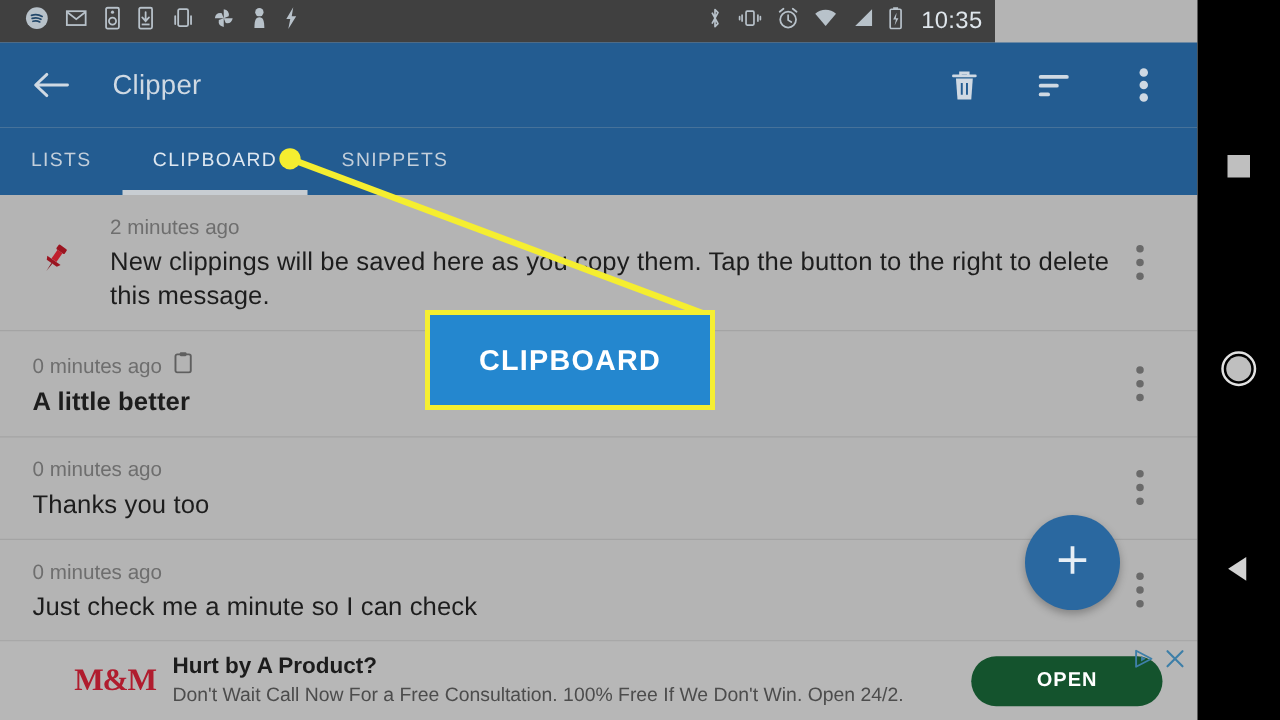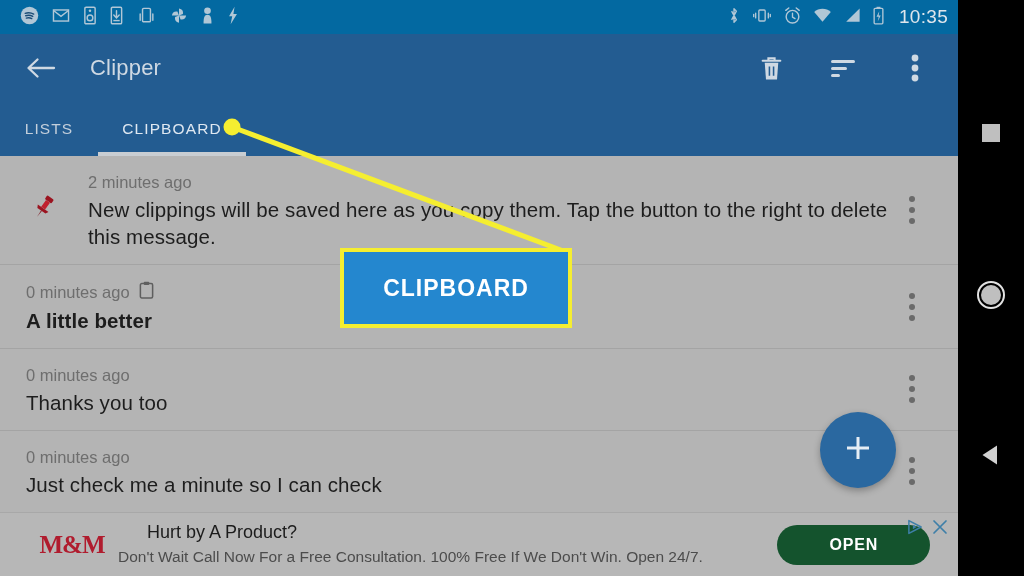--- a/index.html
+++ b/index.html
@@ -19,22 +19,22 @@
   #phone {
     position: absolute; left: 0; top: 0;
     width: 958px; height: 576px;
     background: #b4b4b4;
     overflow: hidden;
   }
 
   
   #statusbar {
     position: absolute; left: 0; top: 0;
-    width: 958px; height: 34px;
-    background: #0369a1;
+    width: 796px; height: 34px;
+    background: #404040;
     display: flex; align-items: center;
     padding: 0 10px 0 20px;
   }
   #status-left { display: flex; align-items: center; gap: 12px; }
   #status-right { margin-left: auto; display: flex; align-items: center; gap: 10px; }
   .sicon { display: block; opacity: .88; }
   #clock {
     color: #dfe6ec; font-size: 19px; letter-spacing: .3px;
     margin-left: 4px; font-family: "Liberation Sans", sans-serif;
   }
@@ -123,29 +123,29 @@
     box-shadow: 0 3px 7px rgba(0,0,0,.28);
   }
 
   
   #ad {
     position: absolute; left: 0; bottom: 0;
     width: 958px; height: 64px;
     background: #b7b7b7;
     border-top: 1px solid #a8a8a8;
     display: flex; align-items: center;
-    padding: 0 10px 0 36px;
+    padding: 0 10px 0 56px;
   }
   #ad-logo {
     width: 72px; flex: 0 0 72px; display: flex; align-items: center; justify-content: center;
     color: #b01c2e; font-weight: bold; font-size: 25px; letter-spacing: -1px;
     font-family: "Liberation Serif", serif;
   }
   #ad-copy { flex: 1 1 auto; padding-left: 10px; }
-  #ad-title { color: #1c1c1c; font-size: 18px; font-weight: normal; line-height: 1.2; margin-left: 29px; }
+  #ad-title { color: #1c1c1c; font-size: 18px; font-weight: bold; line-height: 1.2; }
   #ad-sub { color: #4c4c4c; font-size: 15.5px; line-height: 1.3; margin-top: 3px; }
   #ad-cta {
     flex: 0 0 auto; margin-right: 18px;
     background: #14532d; color: #fff; font-size: 16px; font-weight: bold;
     letter-spacing: .8px;
     padding: 11px 52px; border-radius: 22px; border: none;
   }
   #ad-marks {
     position: absolute; right: 10px; top: 6px;
     display: flex; align-items: center; gap: 8px;
@@ -301,20 +301,21 @@
               <circle cx="4" cy="15" r="3.4" fill="#cfd9e3"></circle>
               <circle cx="4" cy="25" r="3.4" fill="#cfd9e3"></circle>
             </svg>
         </div>
       </div>
     </div>
 
     <div id="tabs">
       <div class="tab" id="tab-lists">LISTS</div>
       <div class="tab active" id="tab-clipboard">CLIPBOARD</div>
+      <div class="tab" id="tab-snippets">SNIPPETS</div>
     </div>
 
     <div id="list">
 
       <div class="row" id="row-1">
         <div class="row-lead">
           <svg width="26" height="26" viewBox="0 0 26 26">
             <g transform="rotate(35 13 13)">
               <rect x="9" y="1.5" width="8" height="4.5" rx="1" fill="#9b1420"></rect>
               <rect x="10.6" y="6" width="4.8" height="8.5" fill="#c0202e"></rect>
@@ -391,21 +392,21 @@
         <svg width="30" height="30" viewBox="0 0 30 30">
             <path d="M15 4v22M4 15h22" stroke="#e6eef5" stroke-width="3" stroke-linecap="butt"></path>
           </svg>
       </span>
     </div>
 
     <div id="ad">
       <div id="ad-logo">M&amp;M</div>
       <div id="ad-copy">
         <div id="ad-title">Hurt by A Product?</div>
-        <div id="ad-sub">Don't Wait Call Now For a Free Consultation. 100% Free If We Don't Win. Open 24/7.</div>
+        <div id="ad-sub">Don't Wait Call Now For a Free Consultation. 100% Free If We Don't Win. Open 24/2.</div>
       </div>
       <button id="ad-cta">OPEN</button>
       <div id="ad-marks">
         <span>
           <svg width="17" height="16" viewBox="0 0 18 16">
               <path d="M2 1.2v13.6L15 8z" fill="none" stroke="#3e7fa8" stroke-width="1.6" stroke-linejoin="round"></path>
               <path d="M6.2 5.6l4 2.4-4 2.4z" fill="#3e7fa8"></path>
             </svg>
         </span>
         <span>

